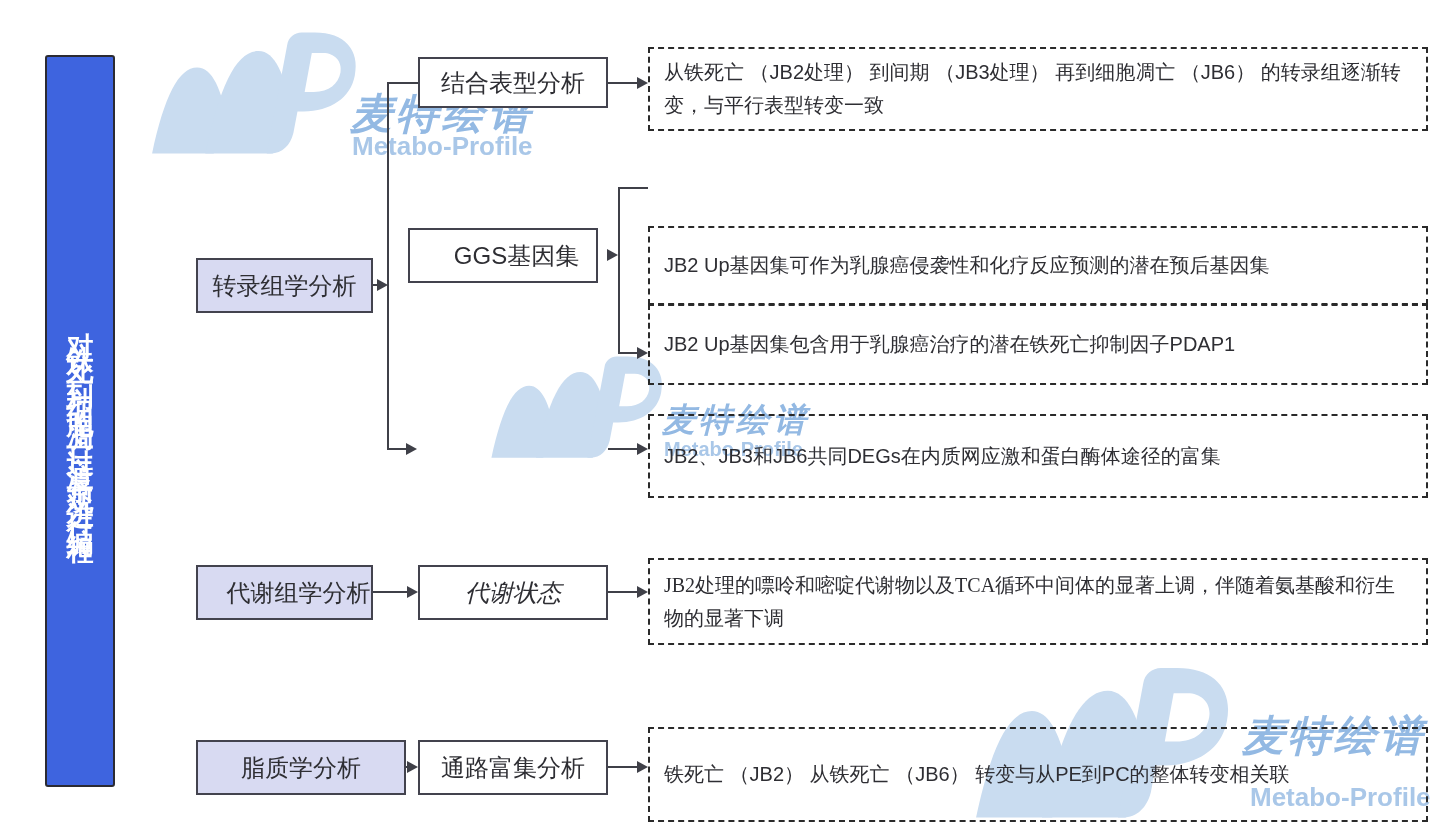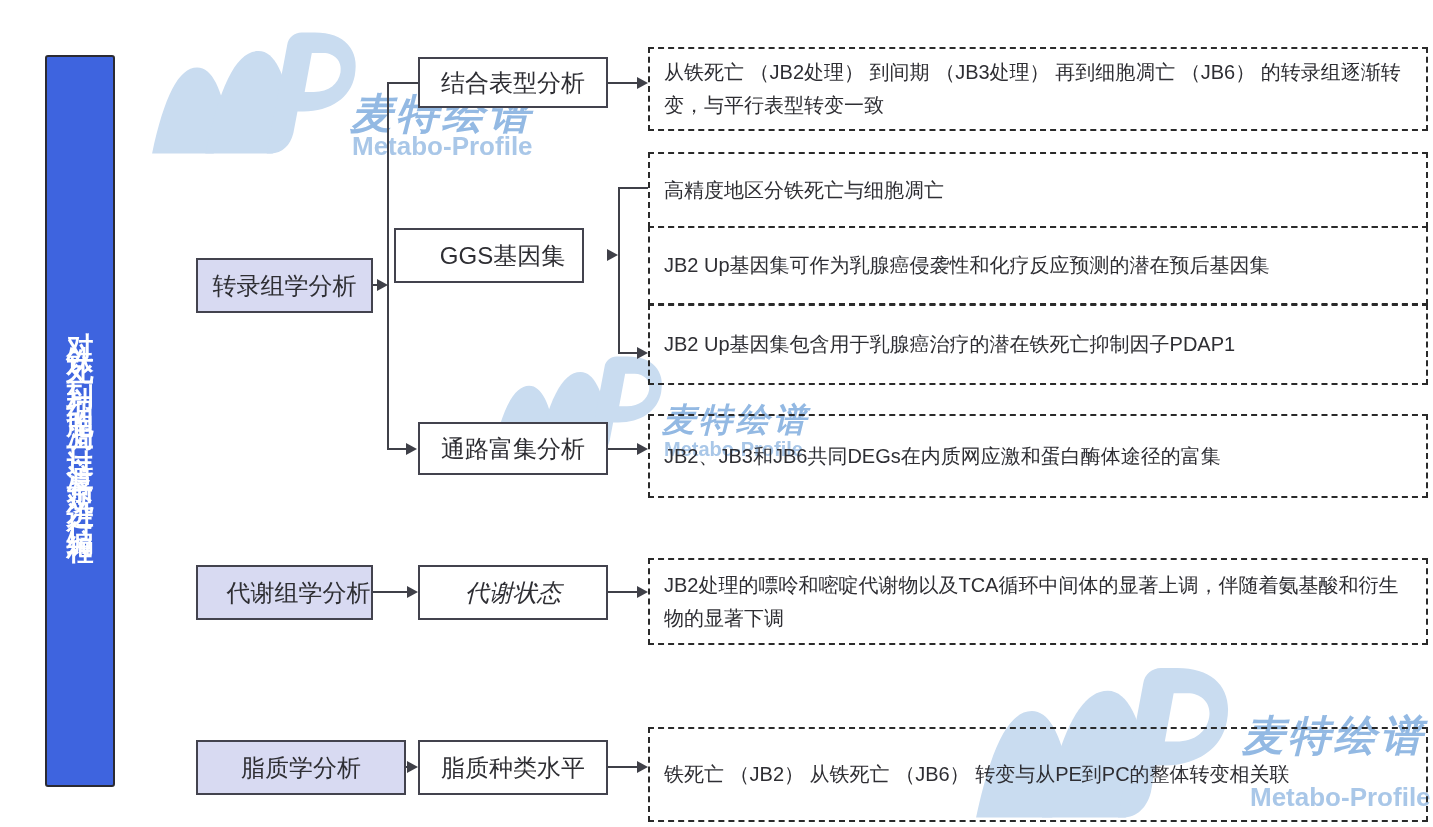--- a/index.html
+++ b/index.html
@@ -77,35 +77,33 @@
     <div class="wm-cn" style="left:1242px;top:708px;font-size:42px;">麦特绘谱</div>
     <div class="wm-en" style="left:1250px;top:782px;font-size:26px;">Metabo-Profile</div>
   </div>
 
   <div class="banner">
     <span>对铁死亡到细胞凋亡过渡景观进行编程</span>
   </div>
 
   <div class="node lavender" style="left:196px;top:258px;width:177px;height:55px;">转录组学分析</div>
   <div class="node" style="left:418px;top:57px;width:190px;height:51px;">结合表型分析</div>
-  <div class="node" style="left:394px;top:228px;width:190px;height:55px;padding-left:27px;">GGS基因集</div>
-  <div class="node" style="left:418px;top:422px;width:190px;height:53px;">通路富集分析</div>
+  <div class="node" style="left:408px;top:228px;width:190px;height:55px;padding-left:27px;">GGS基因集</div>
 
   <div class="outcome" style="top:47px;height:84px;">从铁死亡 （JB2处理） 到间期 （JB3处理） 再到细胞凋亡 （JB6） 的转录组逐渐转变，与平行表型转变一致</div>
-  <div class="outcome one-line" style="top:152px;height:76px;">高精度地区分铁死亡与细胞凋亡</div>
   <div class="outcome one-line" style="top:226px;height:79px;">JB2 Up基因集可作为乳腺癌侵袭性和化疗反应预测的潜在预后基因集</div>
   <div class="outcome one-line" style="top:304px;height:81px;">JB2 Up基因集包含用于乳腺癌治疗的潜在铁死亡抑制因子PDAP1</div>
   <div class="outcome one-line" style="top:414px;height:84px;">JB2、JB3和JB6共同DEGs在内质网应激和蛋白酶体途径的富集</div>
 
   <div class="node lavender" style="left:196px;top:565px;width:177px;height:55px;padding-left:28px;">代谢组学分析</div>
   <div class="node" style="left:418px;top:565px;width:190px;height:55px;font-style:italic;">代谢状态</div>
-  <div class="outcome" style="top:558px;height:87px;">JB2处理的嘌呤和嘧啶代谢物以及TCA循环中间体的显著上调，伴随着氨基酸和衍生物的显著下调</div>
+  <div class="outcome" style="top:558px;height:87px;font-family:Liberation Serif, serif;">JB2处理的嘌呤和嘧啶代谢物以及TCA循环中间体的显著上调，伴随着氨基酸和衍生物的显著下调</div>
 
   <div class="node lavender" style="left:196px;top:740px;width:210px;height:55px;">脂质学分析</div>
-  <div class="node" style="left:418px;top:740px;width:190px;height:55px;">脂质种类水平</div>
+  <div class="node" style="left:418px;top:740px;width:190px;height:55px;">通路富集分析</div>
   <div class="outcome one-line" style="top:727px;height:95px;">铁死亡 （JB2） 从铁死亡 （JB6） 转变与从PE到PC的整体转变相关联</div>
 
   <div class="vline" style="left:387px;top:82px;height:368px;"></div>
   <div class="hline" style="left:387px;top:82px;width:31px;"></div>
   <div class="hline" style="left:373px;top:284px;width:6px;"></div>
   <div class="ah" style="left:377px;top:279px;"></div>
   <div class="hline" style="left:387px;top:448px;width:20px;"></div>
   <div class="ah" style="left:406px;top:443px;"></div>
 
   <div class="hline" style="left:608px;top:82px;width:30px;"></div>

